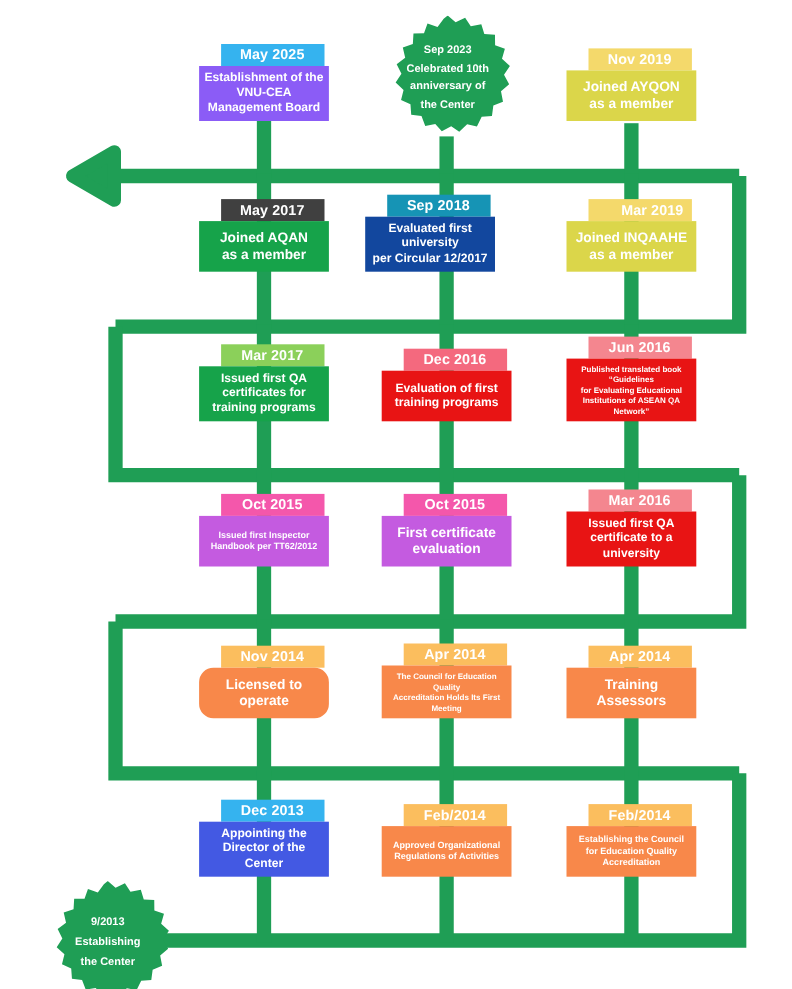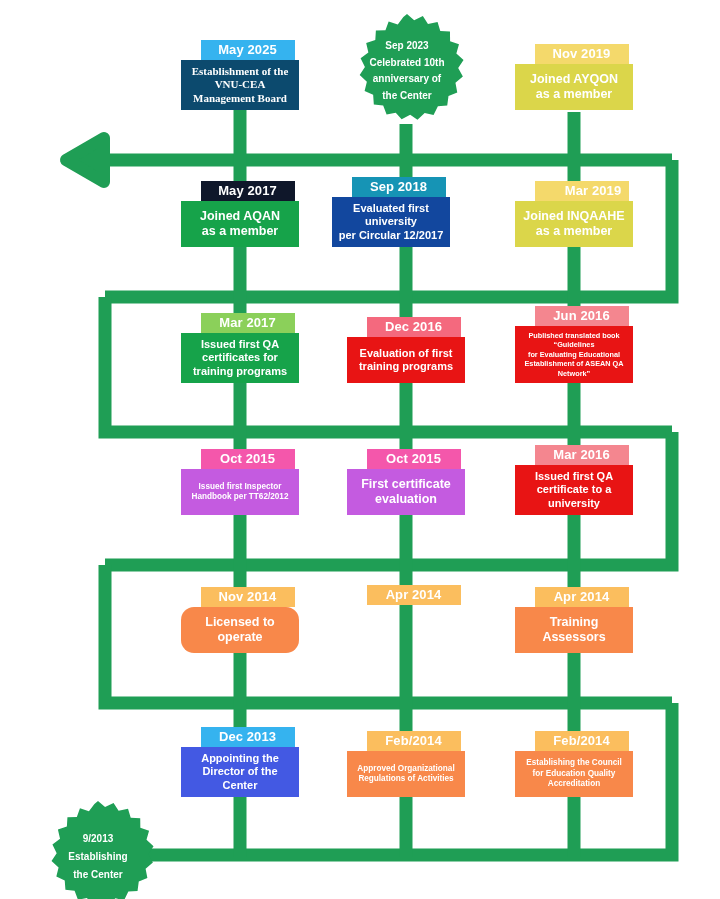--- a/index.html
+++ b/index.html
@@ -101,35 +101,35 @@
   </div>
   <div id="burst-bottom" class="burst">
     <span>9/2013
 Establishing
 the Center</span>
   </div>
 
   <div id="cards">
       <div class="card wide t-md" style="left: 181px; top: 39.5px;">
         <div class="date" style="background: rgb(53, 179, 239);">May 2025</div>
-        <div class="body" style="background: #0c4a6e; font-family: Liberation Serif, serif;">
+        <div class="body" style="background: #8b5cf6;">
           <span>Establishment of the
 VNU-CEA
 Management Board</span>
         </div>
       </div>
       <div class="card wide t-lg" style="left: 515px; top: 44px;">
         <div class="date" style="background: rgb(244, 217, 107);">Nov 2019</div>
         <div class="body" style="background: rgb(219, 214, 74);">
           <span>Joined AYQON
 as a member</span>
         </div>
       </div>
       <div class="card wide t-lg" style="left: 181px; top: 181px;">
-        <div class="date" style="background: #0f172a;">May 2017</div>
+        <div class="date" style="background: #404040;">May 2017</div>
         <div class="body" style="background: rgb(22, 163, 74);">
           <span>Joined AQAN
 as a member</span>
         </div>
       </div>
       <div class="card wide t-md" style="left: 332px; top: 176.5px;">
         <div class="date" style="background: rgb(22, 148, 181);">Sep 2018</div>
         <div class="body" style="background: rgb(18, 71, 158); justify-content: center;">
           <span>Evaluated first
 university
@@ -157,21 +157,21 @@
           <span>Evaluation of first
 training programs</span>
         </div>
       </div>
       <div class="card wide t-xs" style="left: 515px; top: 305.5px;">
         <div class="date" style="background: rgb(244, 134, 143);">Jun 2016</div>
         <div class="body" style="background: rgb(232, 20, 20);">
           <span>Published translated book
 “Guidelines
 for Evaluating Educational
-Establishment of ASEAN QA Network”</span>
+Institutions of ASEAN QA Network”</span>
         </div>
       </div>
       <div class="card wide t-sm" style="left: 181px; top: 449px;">
         <div class="date" style="background: rgb(244, 87, 171);">Oct 2015</div>
         <div class="body" style="background: rgb(196, 91, 224);">
           <span>Issued first Inspector
 Handbook per TT62/2012</span>
         </div>
       </div>
       <div class="card wide t-lg" style="left: 347px; top: 449px;">
@@ -191,20 +191,26 @@
       </div>
       <div class="card wide t-lg" style="left: 181px; top: 587px;">
         <div class="date" style="background: rgb(251, 190, 94);">Nov 2014</div>
         <div class="body" style="background: rgb(248, 136, 74); border-radius: 13px;">
           <span>Licensed to
 operate</span>
         </div>
       </div>
       <div class="card wide t-xs" style="left: 347px; top: 585px;">
         <div class="date" style="background: rgb(251, 190, 94);">Apr 2014</div>
+        <div class="body" style="background: rgb(248, 136, 74);">
+          <span>The Council for Education
+Quality
+Accreditation Holds Its First
+Meeting</span>
+        </div>
       </div>
       <div class="card wide t-lg" style="left: 515px; top: 587px;">
         <div class="date" style="background: rgb(251, 190, 94);">Apr 2014</div>
         <div class="body" style="background: rgb(248, 136, 74);">
           <span>Training Assessors</span>
         </div>
       </div>
       <div class="card wide t-md" style="left: 181px; top: 726.5px;">
         <div class="date" style="background: rgb(53, 179, 239);">Dec 2013</div>
         <div class="body" style="background: rgb(67, 89, 227);">

